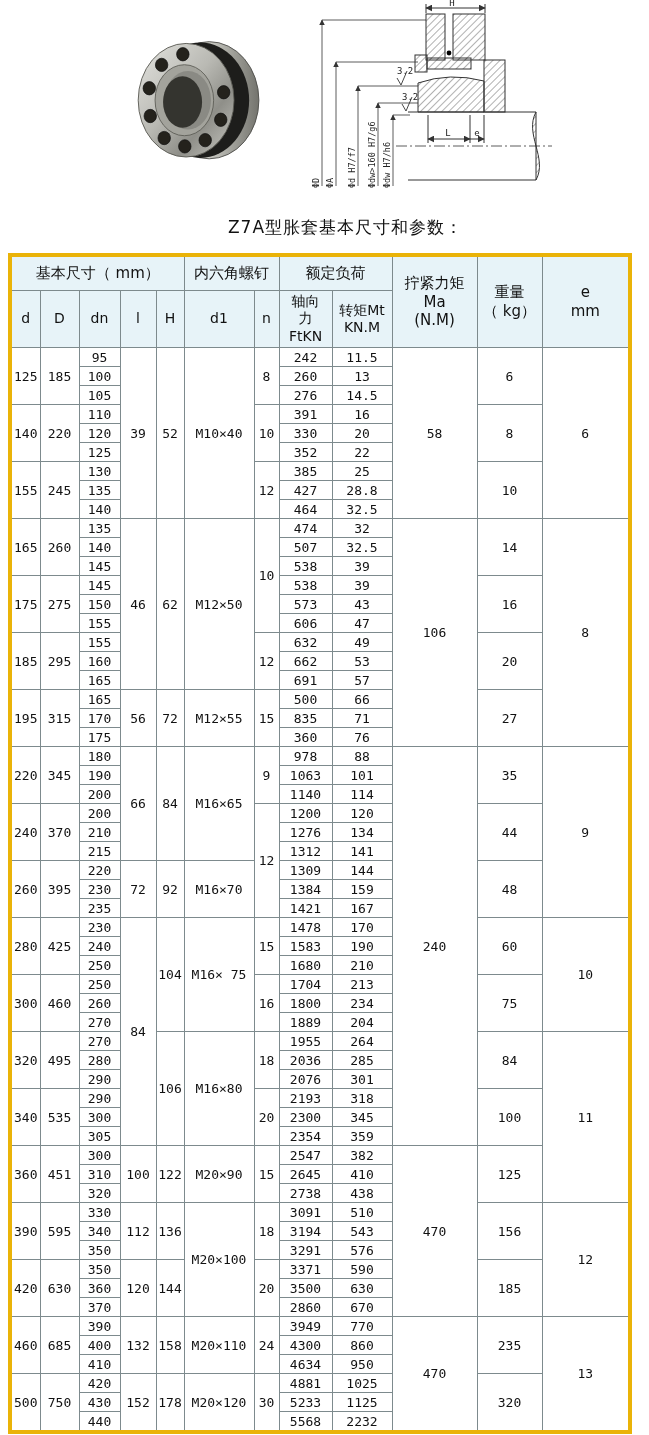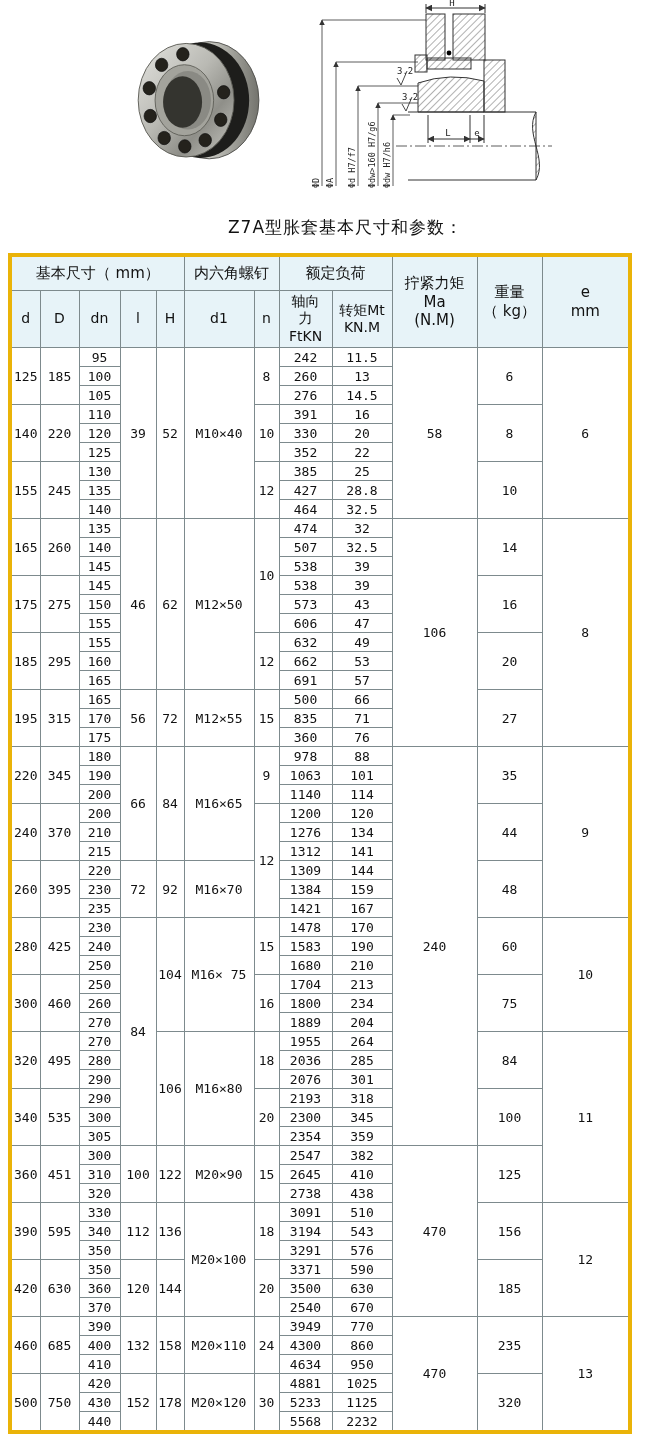--- a/index.html
+++ b/index.html
@@ -523,21 +523,21 @@
         <td>590</td>
         <td rowspan="3">185</td>
       </tr>
       <tr>
         <td>360</td>
         <td>3500</td>
         <td>630</td>
       </tr>
       <tr>
         <td>370</td>
-        <td>2540</td>
+        <td>2860</td>
         <td>670</td>
       </tr>
       <tr>
         <td rowspan="3">460</td>
         <td rowspan="3">685</td>
         <td>390</td>
         <td rowspan="3">132</td>
         <td rowspan="3">158</td>
         <td rowspan="3">M20×110</td>
         <td rowspan="3">24</td>

